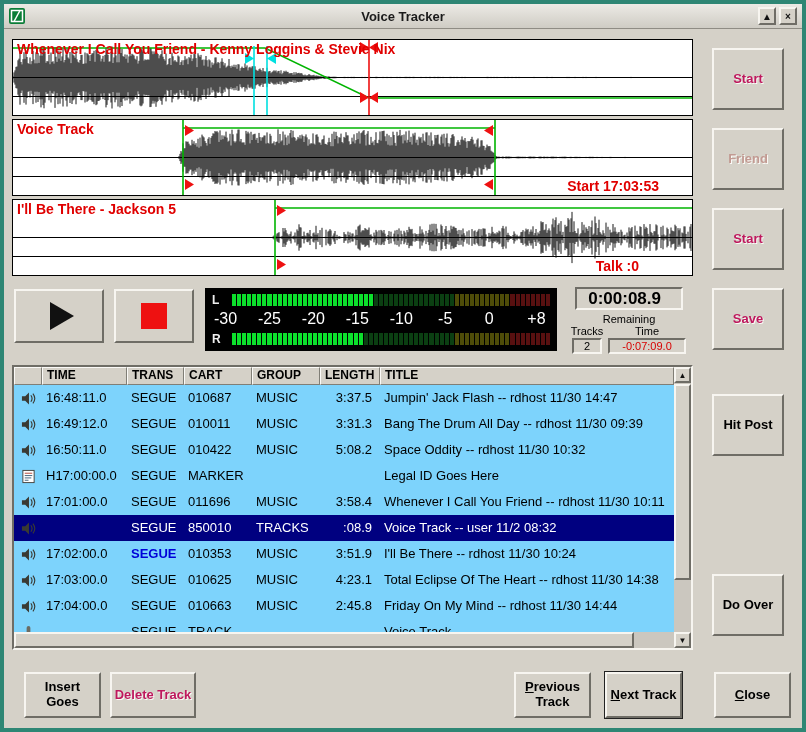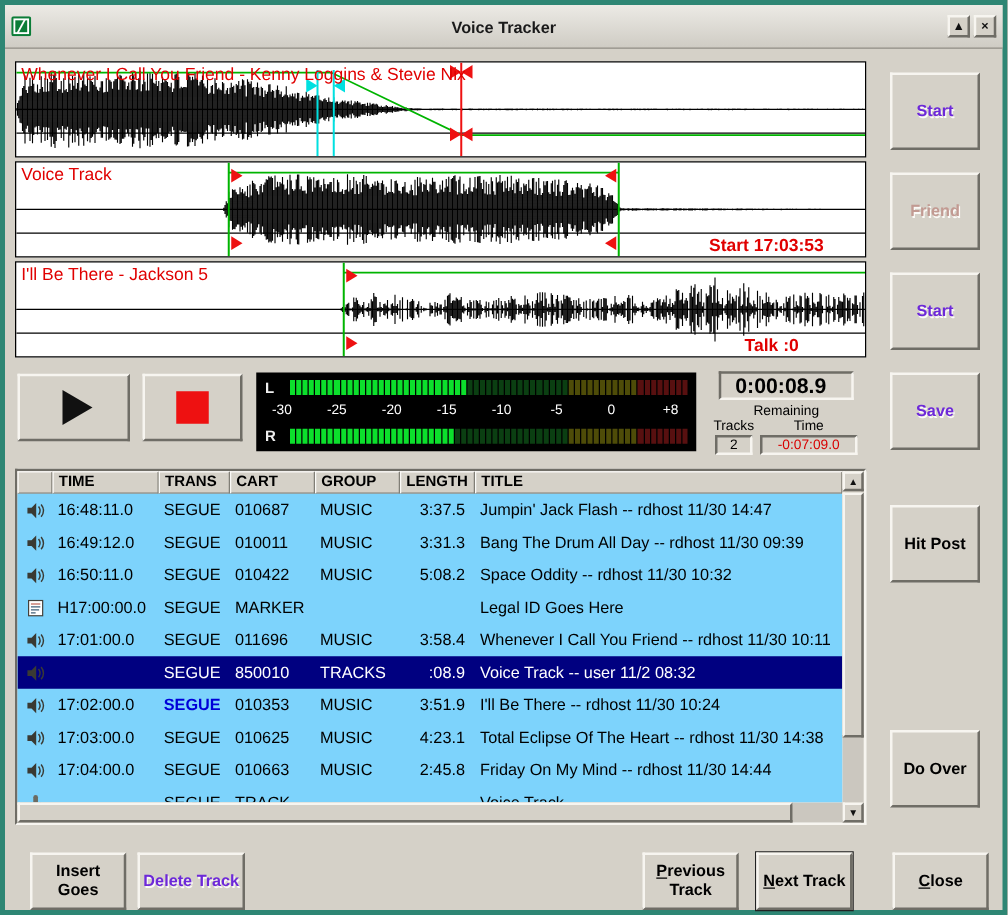--- a/index.html
+++ b/index.html
@@ -1,56 +1,56 @@
 <!DOCTYPE html>
 <html><head>
 <meta charset="utf-8">
 <style>
 *{box-sizing:border-box;margin:0;padding:0}
 html,body{width:806px;height:732px;overflow:hidden}
 body{font-family:"Liberation Sans",sans-serif;background:#9c9c94}
 .window{position:relative;width:806px;height:732px;border:4px solid #2e8674;background:#d5d1c8}
-.titlebar{position:relative;height:35px;background:linear-gradient(#eceae5,#cfccc4);border-bottom:1px solid #8f8c84;display:flex;align-items:center;padding:0 5px;gap:20px}
+.titlebar{position:relative;height:25px;background:linear-gradient(#eceae5,#cfccc4);border-bottom:1px solid #8f8c84;display:flex;align-items:center;padding:0 5px;gap:20px}
 .app-icon{width:16px;height:16px;display:inline-flex}
 .title{position:absolute;left:0;right:0;text-align:center;font-weight:bold;font-size:13px;color:#1a1a1a;pointer-events:none}
 .tb-btns{margin-left:auto;display:flex;gap:3px}
 .tb-btn{width:18px;height:18px;background:#d5d1c8;border:2px solid;border-color:#f7f5f0 #6f6d66 #6f6d66 #f7f5f0;display:flex;align-items:center;justify-content:center;font-size:10px;font-weight:bold;color:#111}
 .content{position:relative;height:calc(100% - 25px)}
 
 .panel{position:absolute;left:8px;width:681px;height:77px;background:#fff;border:1px solid #000}
 .panel svg{position:absolute;left:0;top:0}
-.ptitle{position:absolute;left:4px;top:1px;color:#e00000;font-weight:normal;font-size:14px;white-space:nowrap}
+.ptitle{position:absolute;left:4px;top:1px;color:#e00000;font-weight:bold;font-size:14px;white-space:nowrap}
 .pcorner{position:absolute;bottom:1px;color:#e00000;font-weight:bold;font-size:14px;white-space:nowrap}
 .grid{stroke:#000;stroke-width:1}
 .fade{stroke:#00b400;fill:none;stroke-width:1.4}
 .cy{stroke:#00e0e0;stroke-width:1.6}
 .cyf{fill:#00e0e0}
 .rd{stroke:#ee1111;stroke-width:1.6}
 .rdf{fill:#ee1111}
 .gn{stroke:#00b400;stroke-width:1.6}
 
 .btn{position:absolute;background:#d5d1c8;border:2px solid;border-color:#f7f5f0 #6f6d66 #6f6d66 #f7f5f0;font-family:inherit;font-weight:bold;font-size:13px;color:#000;display:flex;align-items:center;justify-content:center;cursor:default}
-.btn.disabled{color:#6d28d9;text-shadow:1px 1px 0 #fbfaf7}
+.btn.disabled{color:#be185d;text-shadow:1px 1px 0 #fbfaf7}
 .btn.tint-red{color:#c29a92}
 .btn.focused{box-shadow:0 0 0 1px #222}
 .play-btn{left:10px;top:260px;width:90px;height:54px}
 .tri{width:0;height:0;border-left:24px solid #111;border-top:14px solid transparent;border-bottom:14px solid transparent;margin-left:6px}
 .stop-btn{left:110px;top:260px;width:80px;height:54px}
 .sq{width:26px;height:26px;background:#ee1111}
 
 .meter{position:absolute;left:201px;top:259px;width:352px;height:63px;background:#000;padding:5px 7px;display:flex;flex-direction:column;justify-content:space-between}
 .mrow{display:flex;align-items:center;height:14px}
 .chan{width:20px;color:#eee;font-weight:bold;font-size:12px;line-height:14px}
 .leds{flex:1;display:flex;gap:1px;height:12px}
 .seg{flex:1}
 .seg.g{background:#0b3f12}
 .seg.g.lit{background:#0ce02c}
 .seg.y{background:#4e4c08}
 .seg.r{background:#581010}
-.mscale{position:relative;height:13px;font-size:11px;color:#fff}
+.mscale{position:relative;height:13px;font-size:16px;color:#fff}
 .tick{position:absolute;top:-1px;transform:translateX(-50%);line-height:13px;white-space:nowrap}
 
 .sunken{border:2px solid;border-color:#6f6d66 #f7f5f0 #f7f5f0 #6f6d66;background:#d5d1c8}
 .timedisp{position:absolute;left:571px;top:258px;width:108px;height:23px;font-weight:bold;font-size:17px;text-align:right;padding-right:20px;line-height:19px;color:#000}
 .remlabel{position:absolute;left:571px;top:284px;width:108px;text-align:center;font-size:11px;color:#000}
 .subl{position:absolute;top:296px;font-size:11px;text-align:center;color:#000}
 .subl.tl{left:566px;width:34px}
 .subl.tm{left:604px;width:78px}
 .valbox{position:absolute;top:309px;height:16px;font-size:11px;text-align:center;line-height:12px;color:#000}
 .valbox.tracks{left:568px;width:30px}

